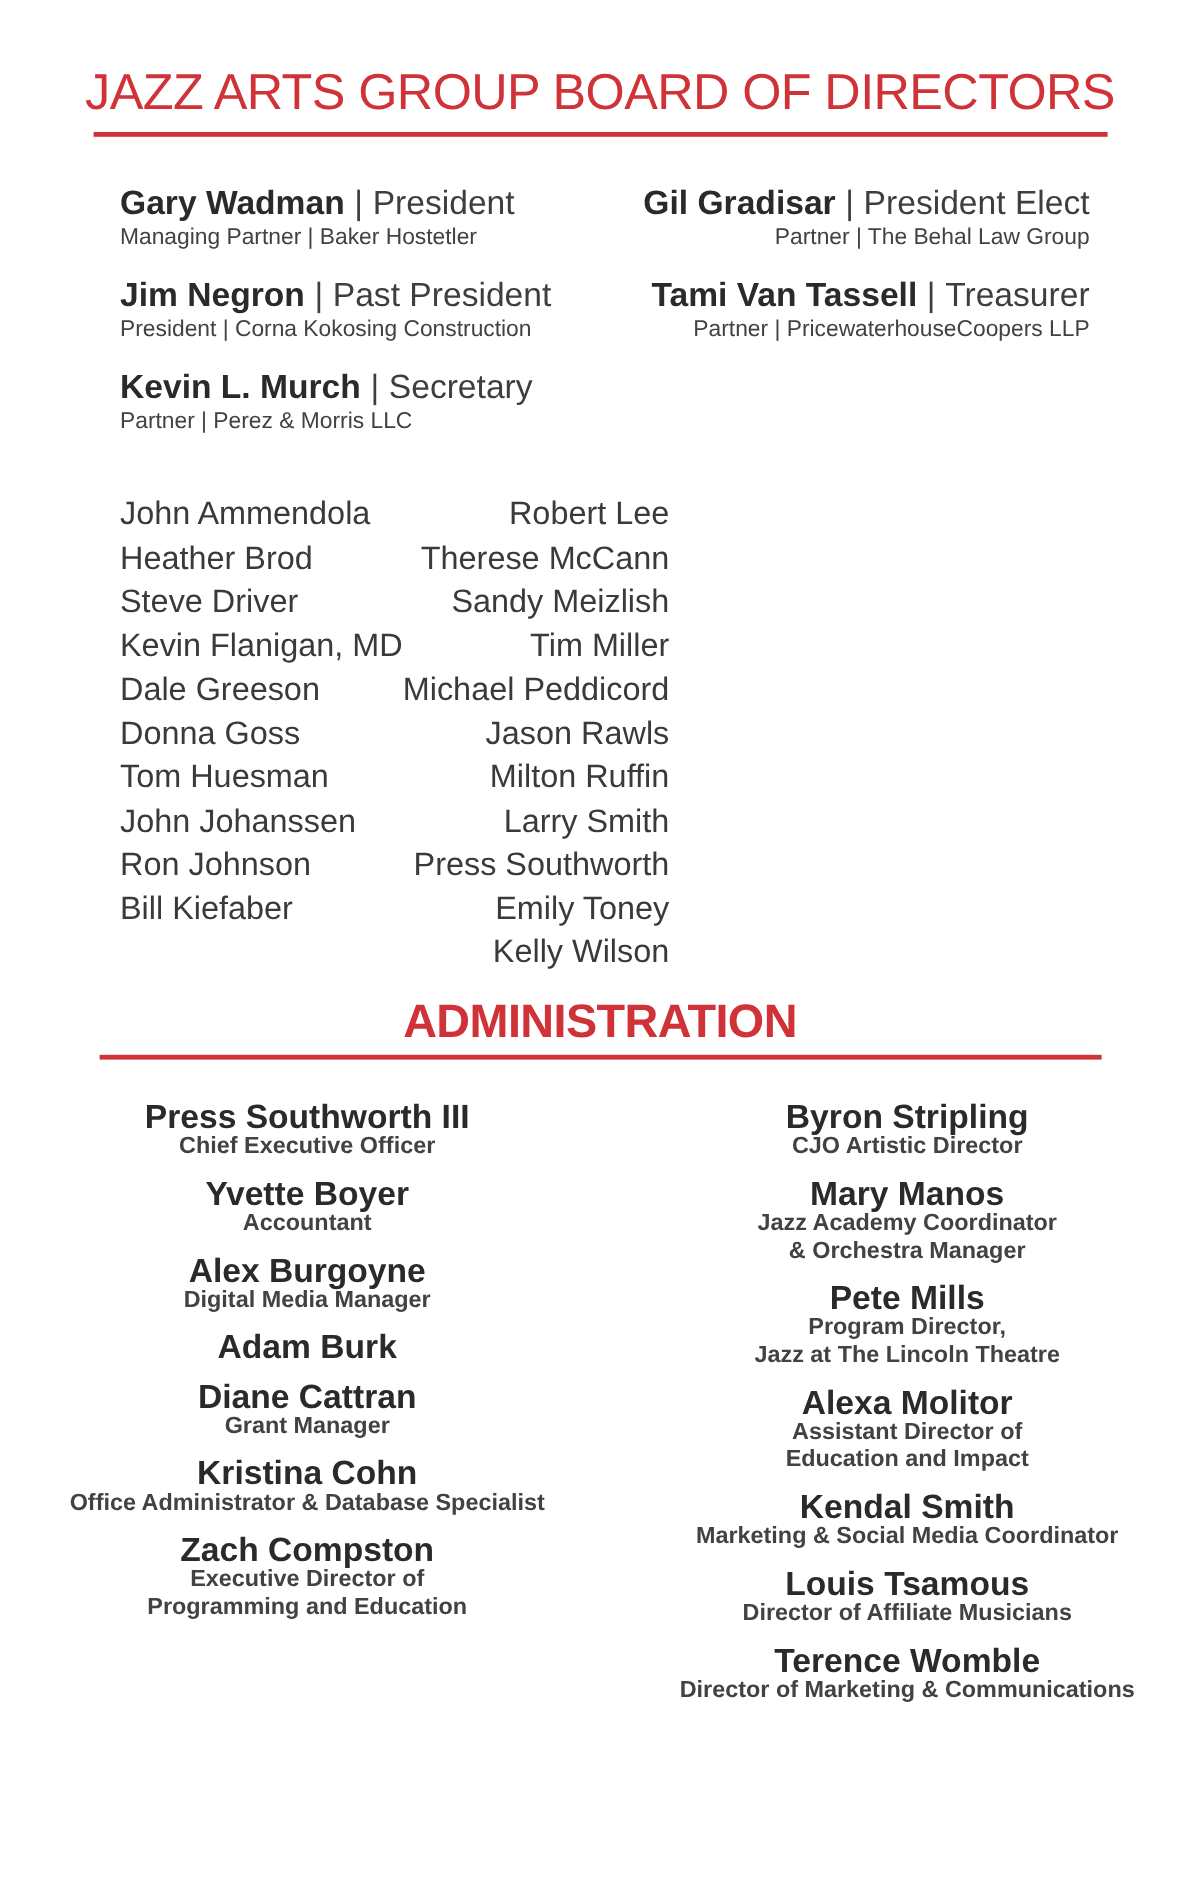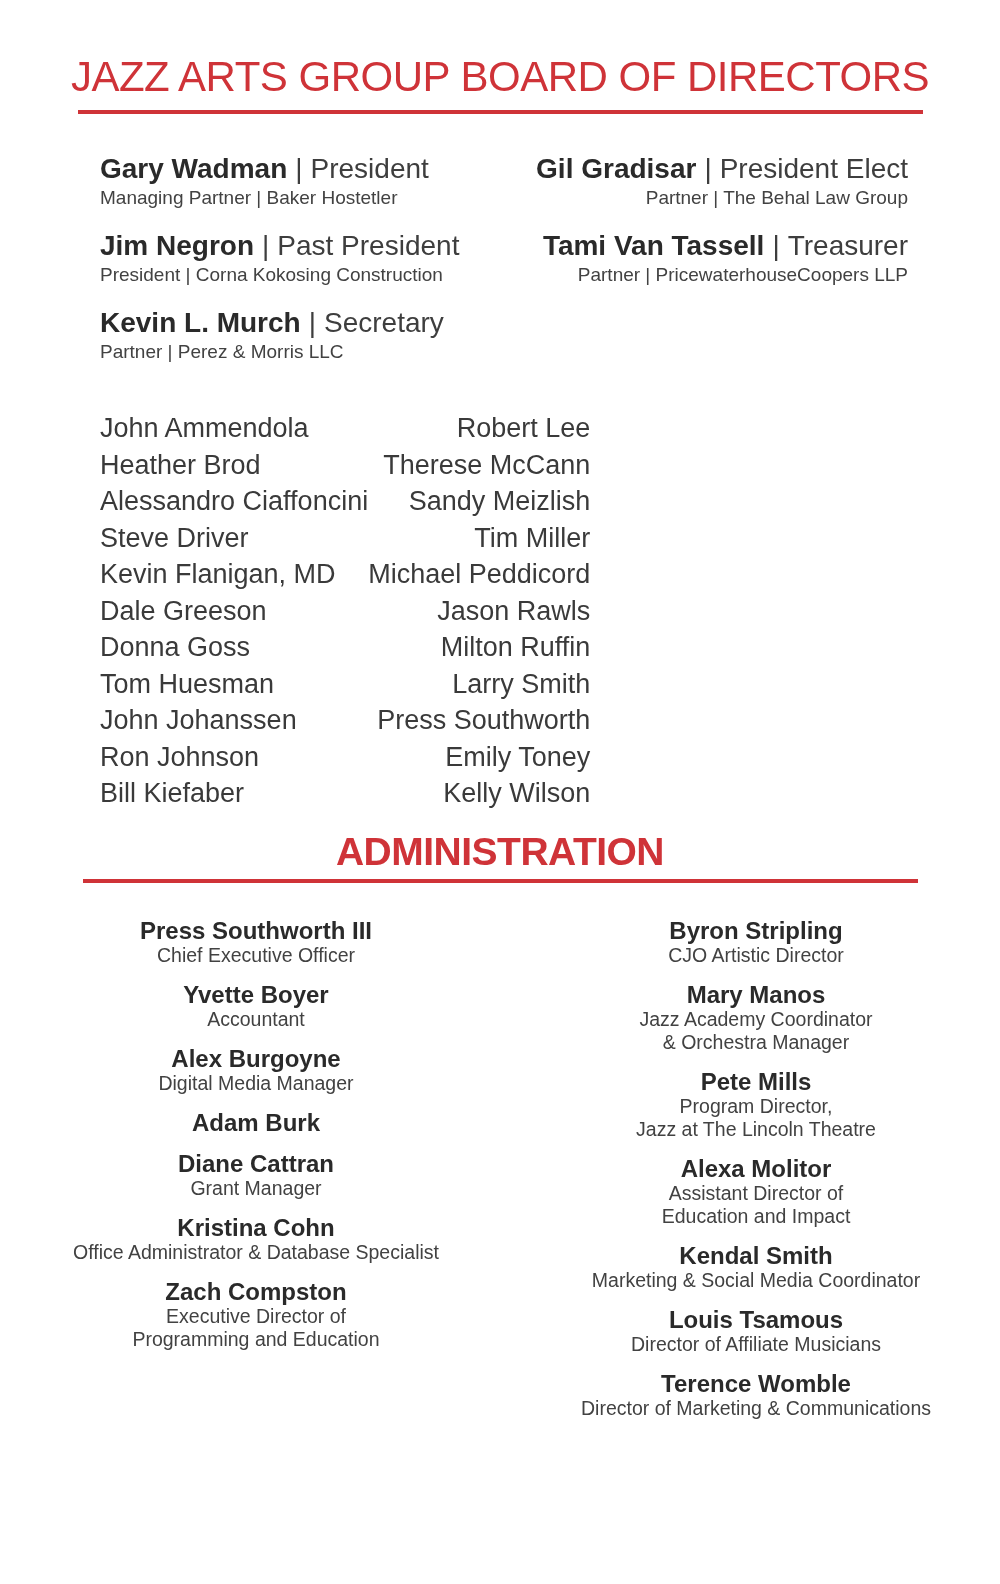--- a/index.html
+++ b/index.html
@@ -38,22 +38,22 @@
   .admin-title {
     margin:18px 0 0 0; text-align:center;
     font-size:39px; line-height:44px; font-weight:800; letter-spacing:-0.5px;
     color:var(--accent);
   }
   .admin { display:flex; padding-top:34px; }
   .admin-col { text-align:center; }
   .admin-col.left { flex:0 0 512px; }
   .admin-col.right { flex:1 1 auto; }
   .staff-entry { margin-bottom:14px; }
-  .staff-name { font-size:24px; line-height:27px; font-weight:700; color:var(--name); }
-  .staff-role { font-size:19.5px; line-height:23px; color:#424242; }
+  .staff-name { font-size:28px; line-height:27px; font-weight:700; color:var(--name); }
+  .staff-role { font-size:19.5px; line-height:23px; color:#424242;font-weight:bold; }
 </style>
 </head>
 <body>
 
 <h1 class="main-title">JAZZ ARTS GROUP BOARD OF DIRECTORS</h1>
 <div class="rule title-rule"></div>
 
 <div class="officers">
   <div class="officers-left">
     <div class="officer">
@@ -78,21 +78,20 @@
       <div class="officer-heading"><span class="officer-name">Tami Van Tassell</span><span class="officer-sep">|</span><span class="officer-role">Treasurer</span></div>
       <div class="officer-subtitle">Partner | PricewaterhouseCoopers LLP</div>
     </div>
   </div>
 </div>
 
 <div class="board">
   <div class="board-col left">
     <div>John Ammendola</div>
     <div>Heather Brod</div>
-    <div>Alessandro Ciaffoncini</div>
     <div>Steve Driver</div>
     <div>Kevin Flanigan, MD</div>
     <div>Dale Greeson</div>
     <div>Donna Goss</div>
     <div>Tom Huesman</div>
     <div>John Johanssen</div>
     <div>Ron Johnson</div>
     <div>Bill Kiefaber</div>
   </div>
   <div class="board-col right">

